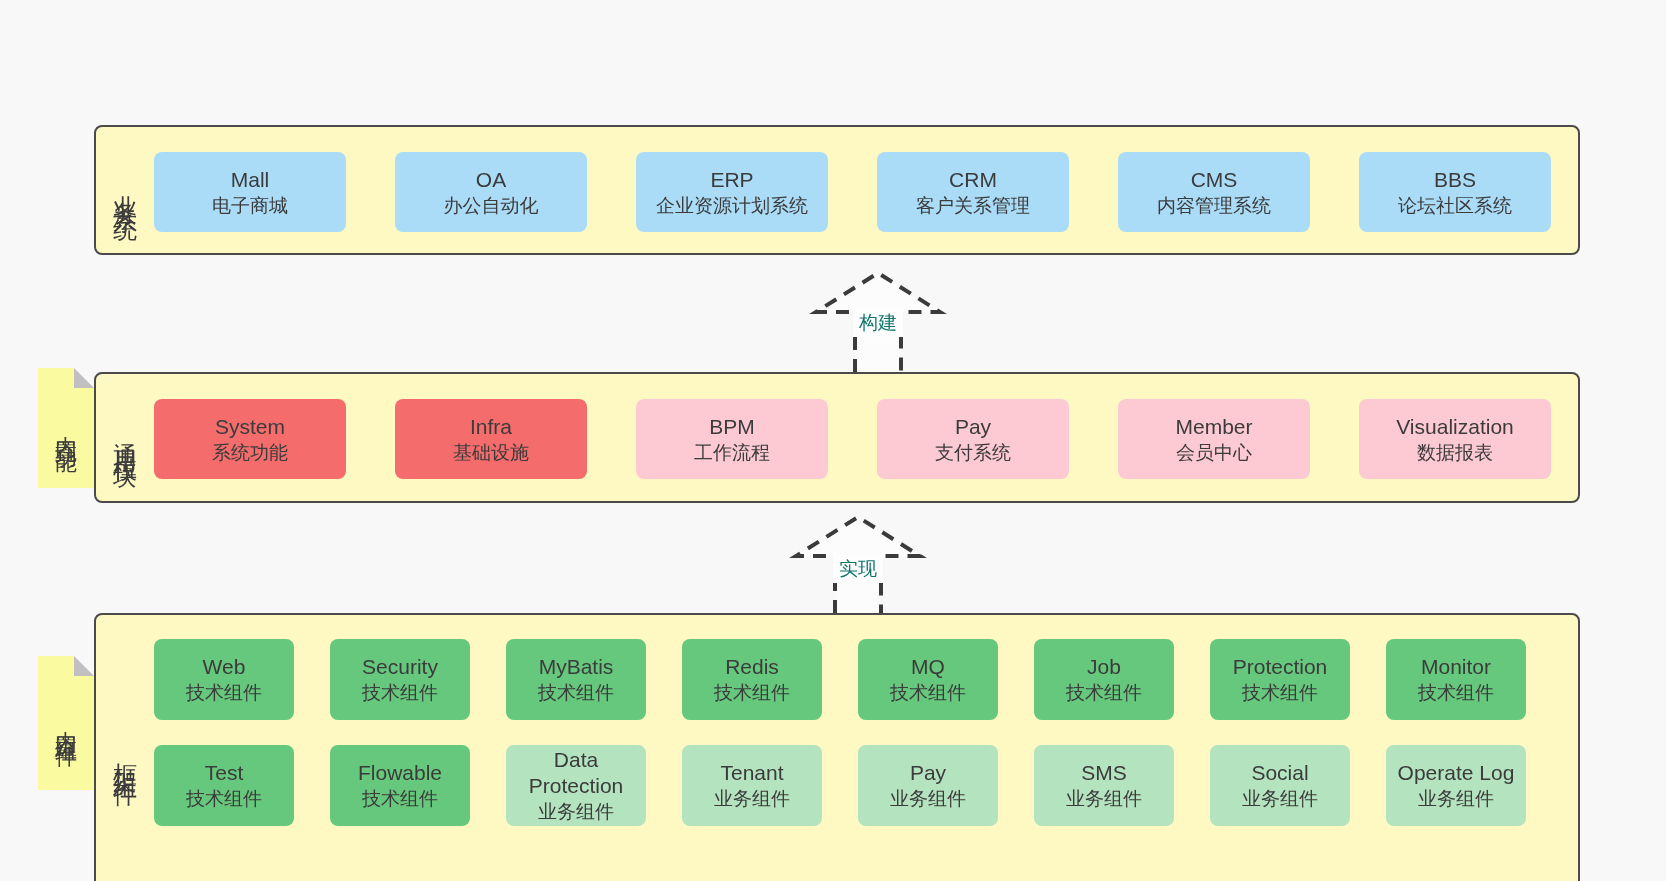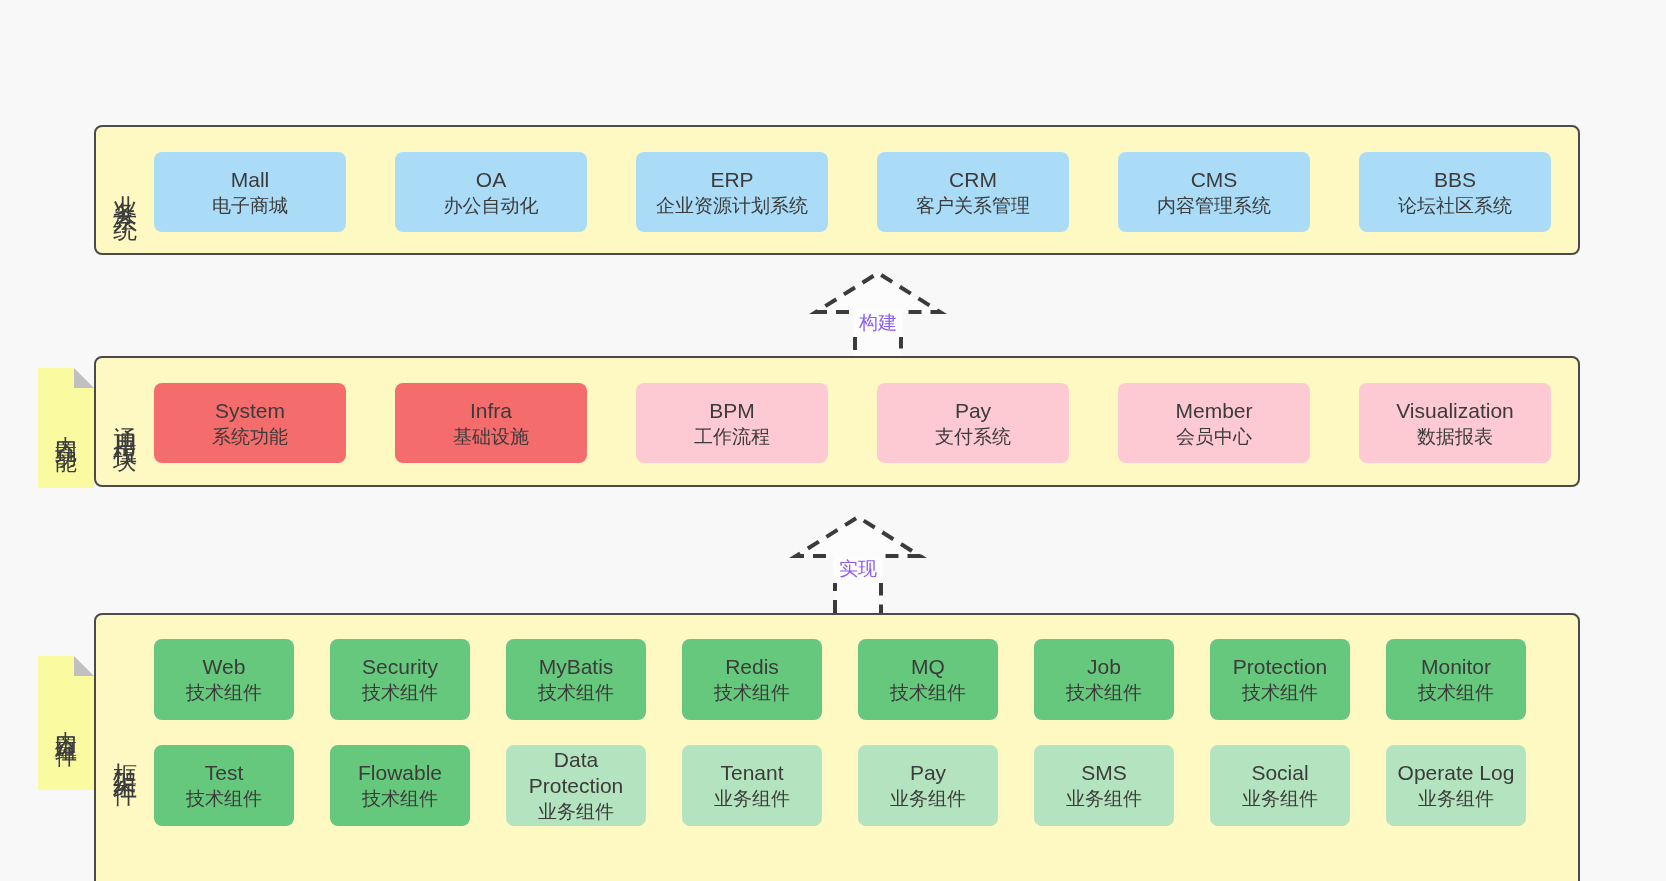--- a/index.html
+++ b/index.html
@@ -59,21 +59,21 @@
   .arrow { position:absolute; width:140px; }
   .arrow svg { display:block; }
   .arrow-label {
     position:absolute;
     left:50%;
     transform:translate(-50%,-50%);
     background:#fdfdfd;
     padding:1px 6px;
     font-size:19px;
     white-space:nowrap;
-    color:#8b5cf6;
+    color:#0f766e;
   }
   .note {
     position:absolute;
     left:38px;
     width:56px;
     background:#fafaa0;
     display:flex;
     align-items:center;
     justify-content:center;
     z-index:2;
@@ -134,21 +134,21 @@
       <path d="M47 104 V44 H8 L70 5 L132 44 H93 V104" fill="#fcfcfc" stroke="#3b3b3b" stroke-width="4" stroke-dasharray="13 9" stroke-linecap="butt"></path>
     </svg>
     <div class="arrow-label" style="top:55px;">构建</div>
   </div>
 
   <div class="note" style="top:368px; height:120px;">
     <span class="note-fold"></span>
     <span class="note-text">内置功能</span>
   </div>
 
-  <section class="band b6" style="top:356px; height:131px;">
+  <section class="band b6" style="top:372px; height:131px;">
     <div class="band-label">通用模块</div>
     <div class="box-row" style="top:25px;">
       <div class="box red">
         <div class="box-name">System</div>
         <div class="box-desc">系统功能</div>
       </div>
       <div class="box red">
         <div class="box-name">Infra</div>
         <div class="box-desc">基础设施</div>
       </div>

